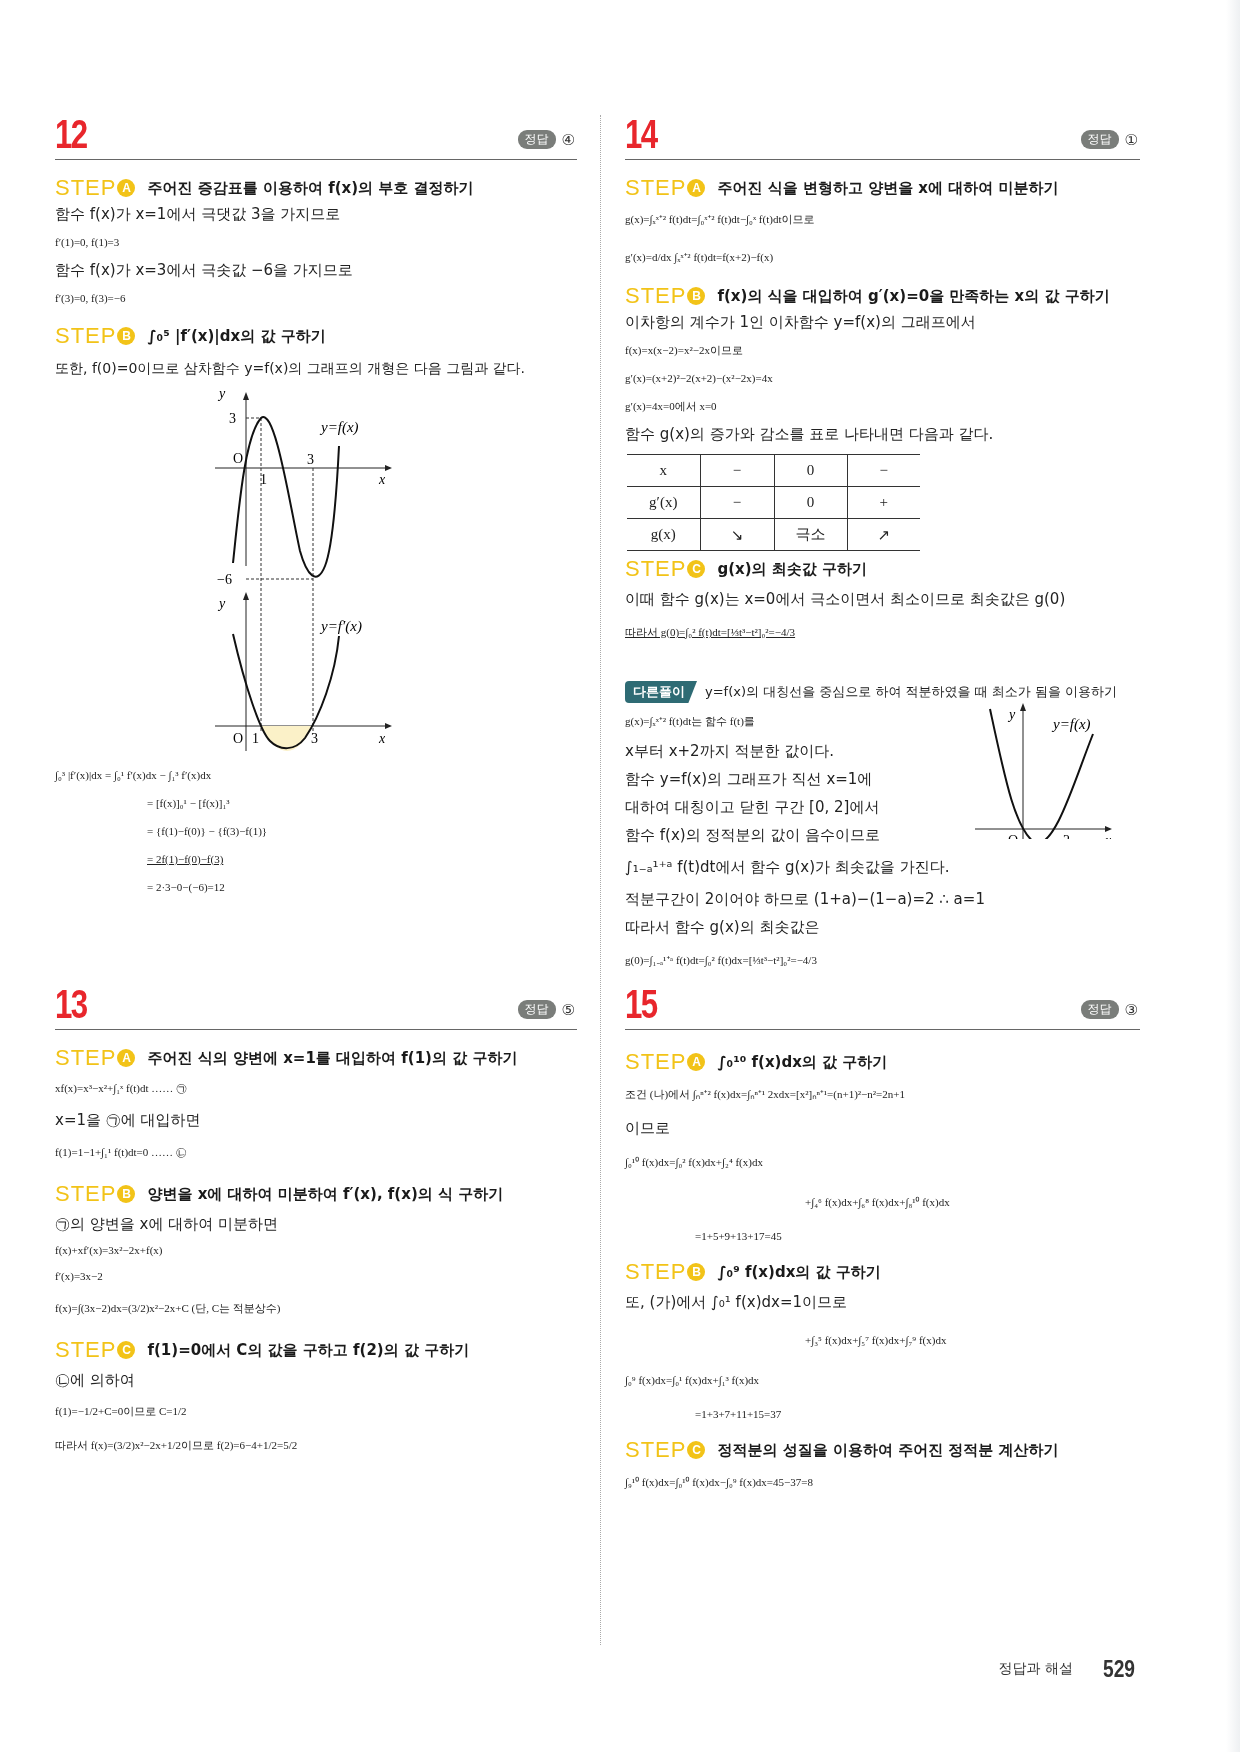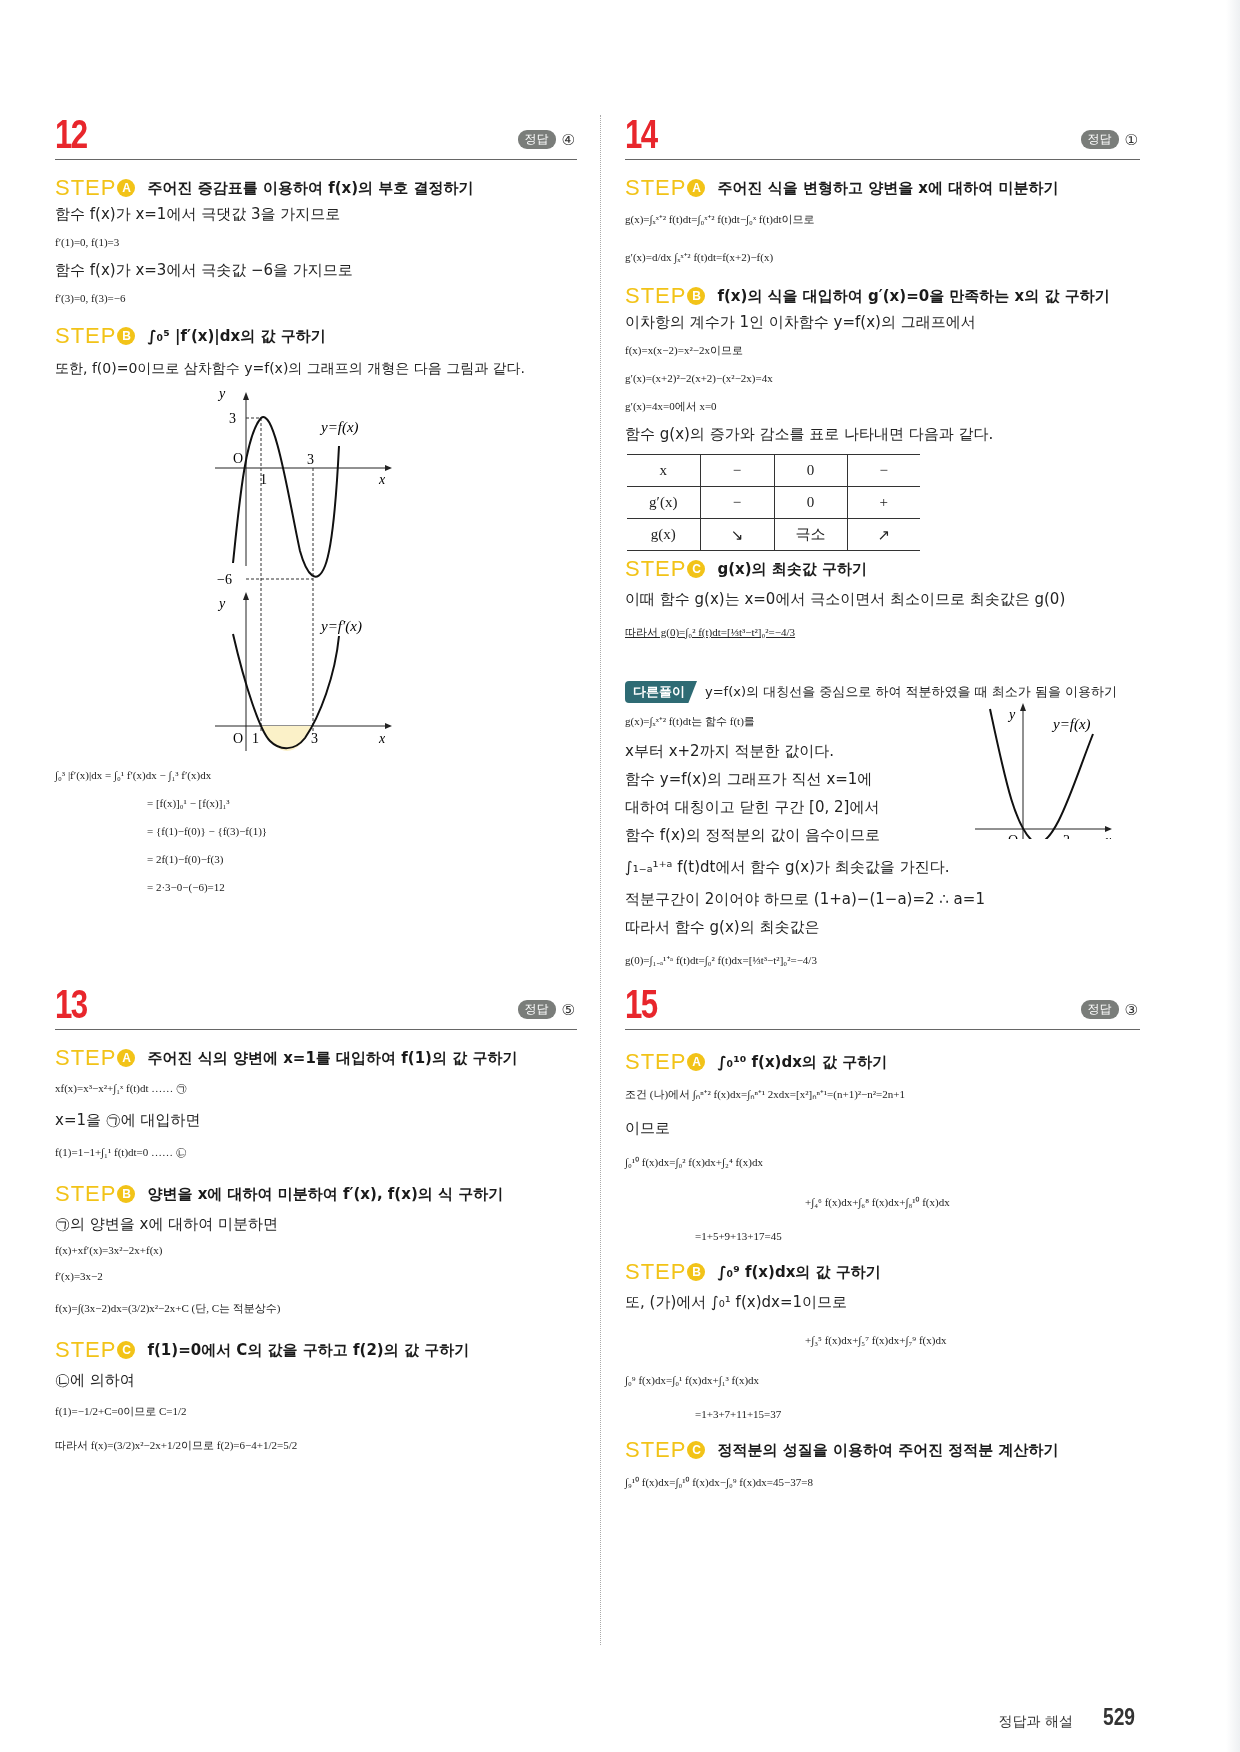--- a/index.html
+++ b/index.html
@@ -30,21 +30,21 @@
   .alt-row { display: flex; align-items: center; margin-top: 28px; height: 26px; }
   .alt-title { font-size: 13px; color: #222; }
 
   table.inc { border-collapse: collapse; margin: 6px 0 4px 2px; }
   table.inc td { border-top: 1.2px solid #333; border-bottom: 1.2px solid #333; height: 32px; text-align: center; font-family: "Liberation Serif", serif; font-size: 15px; }
   table.inc td + td { border-left: 1px solid #333; }
   table.inc td:nth-child(1) { width: 73px; } table.inc td:nth-child(2) { width: 74px; }
   table.inc td:nth-child(3) { width: 73px; } table.inc td:nth-child(4) { width: 73px; }
   .kr { font-family: "DejaVu Sans", sans-serif; font-size: 14px; }
 
-  .footer { position: absolute; right: 105px; top: 1703px; display: flex; align-items: flex-end; gap: 22px; }
+  .footer { position: absolute; right: 105px; top: 1655px; display: flex; align-items: center; gap: 22px; }
   .footer-label { font-size: 14px; color: #333; }
   .footer-page { font-family: "Liberation Sans", sans-serif; font-weight: bold; font-size: 24px; color: #333; transform: scaleX(0.8); transform-origin: right; }
   svg text { font-family: "Liberation Serif", serif; }
 </style>
 </head>
 <body>
 
 <div class="page">
   <div class="divider-v"></div>
   <div class="edge"></div>
@@ -106,21 +106,21 @@
       <text x="106" y="245" font-size="15" font-style="italic">y=f′(x)</text>
       <text x="18" y="357" font-size="14">O</text>
       <text x="37" y="357" font-size="14">1</text>
       <text x="96" y="357" font-size="14">3</text>
       <text x="164" y="357" font-size="14" font-style="italic">x</text>
     </svg>
 
     <div class="line math" style="margin-top:6px;">∫₀³ |f′(x)|dx = ∫₀¹ f′(x)dx − ∫₁³ f′(x)dx</div>
     <div class="line math" style="padding-left:92px;">= [f(x)]₀¹ − [f(x)]₁³</div>
     <div class="line math" style="padding-left:92px;">= {f(1)−f(0)} − {f(3)−f(1)}</div>
-    <div class="line math" style="padding-left:92px;">= 2f(1)−f(0)−f(3)</div>
+    <div class="line math" style="padding-left:92px;text-decoration:underline;">= 2f(1)−f(0)−f(3)</div>
     <div class="line math" style="padding-left:92px;">= 2·3−0−(−6)=12</div>
   </div>
 
   <div class="col" style="left:625px; top:112px; width:515px;">
     <div class="prob-head">
       <span class="prob-num">14</span>
       <span class="answer">
         <span class="answer-badge">정답</span>
         <span class="answer-val">①</span>
       </span>

